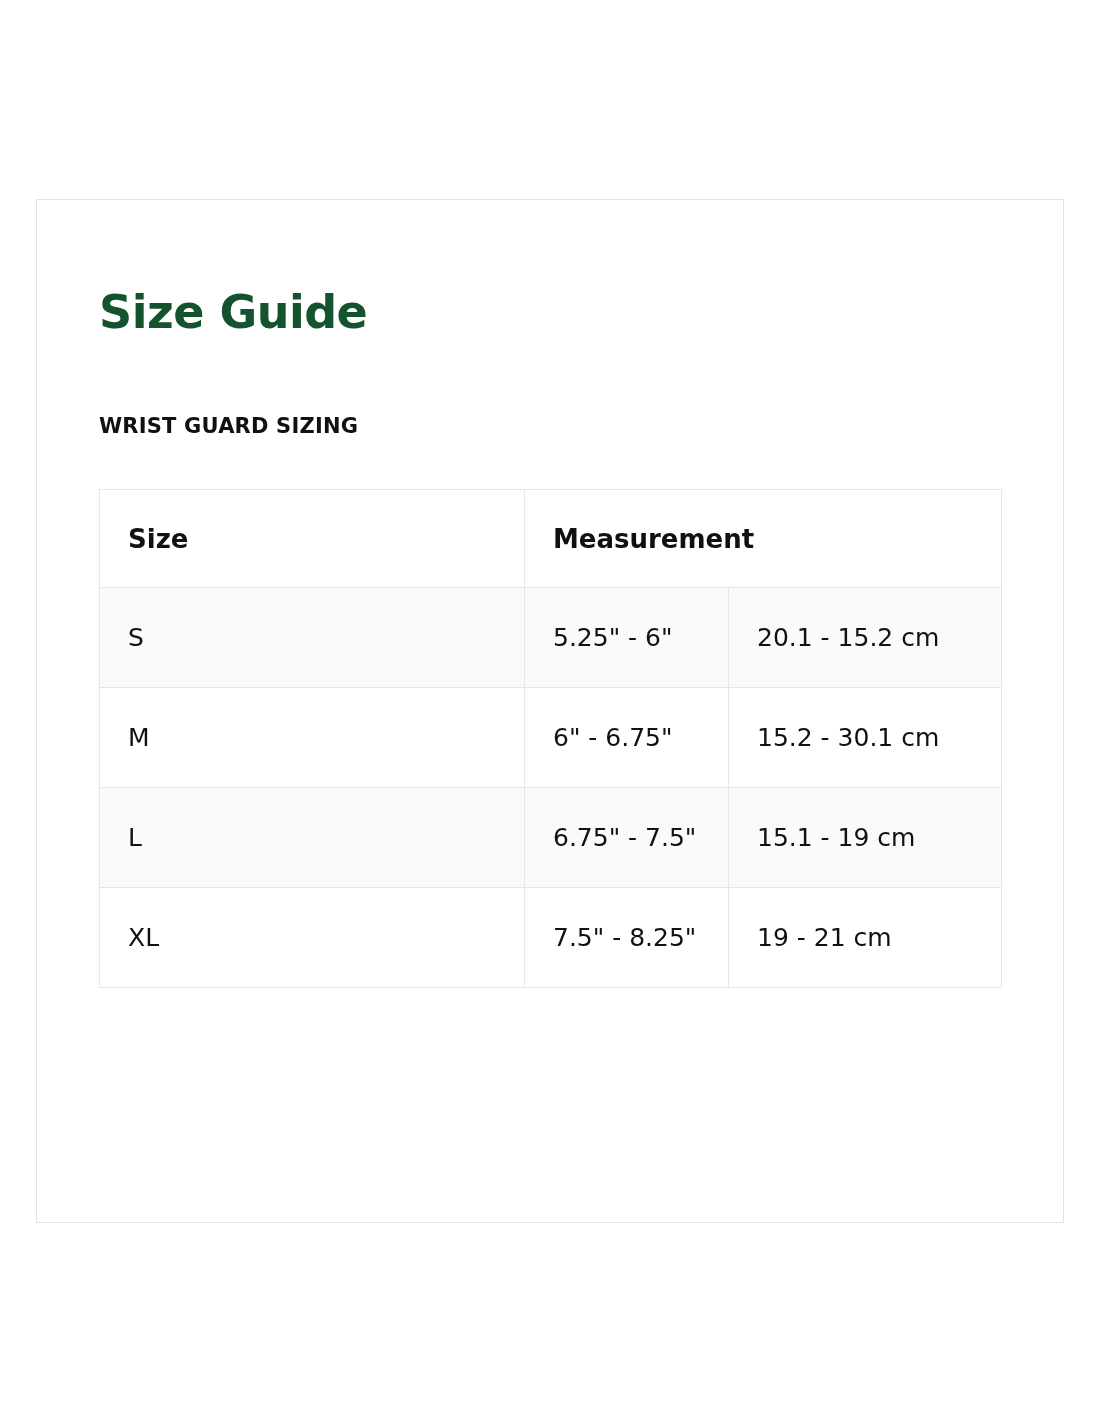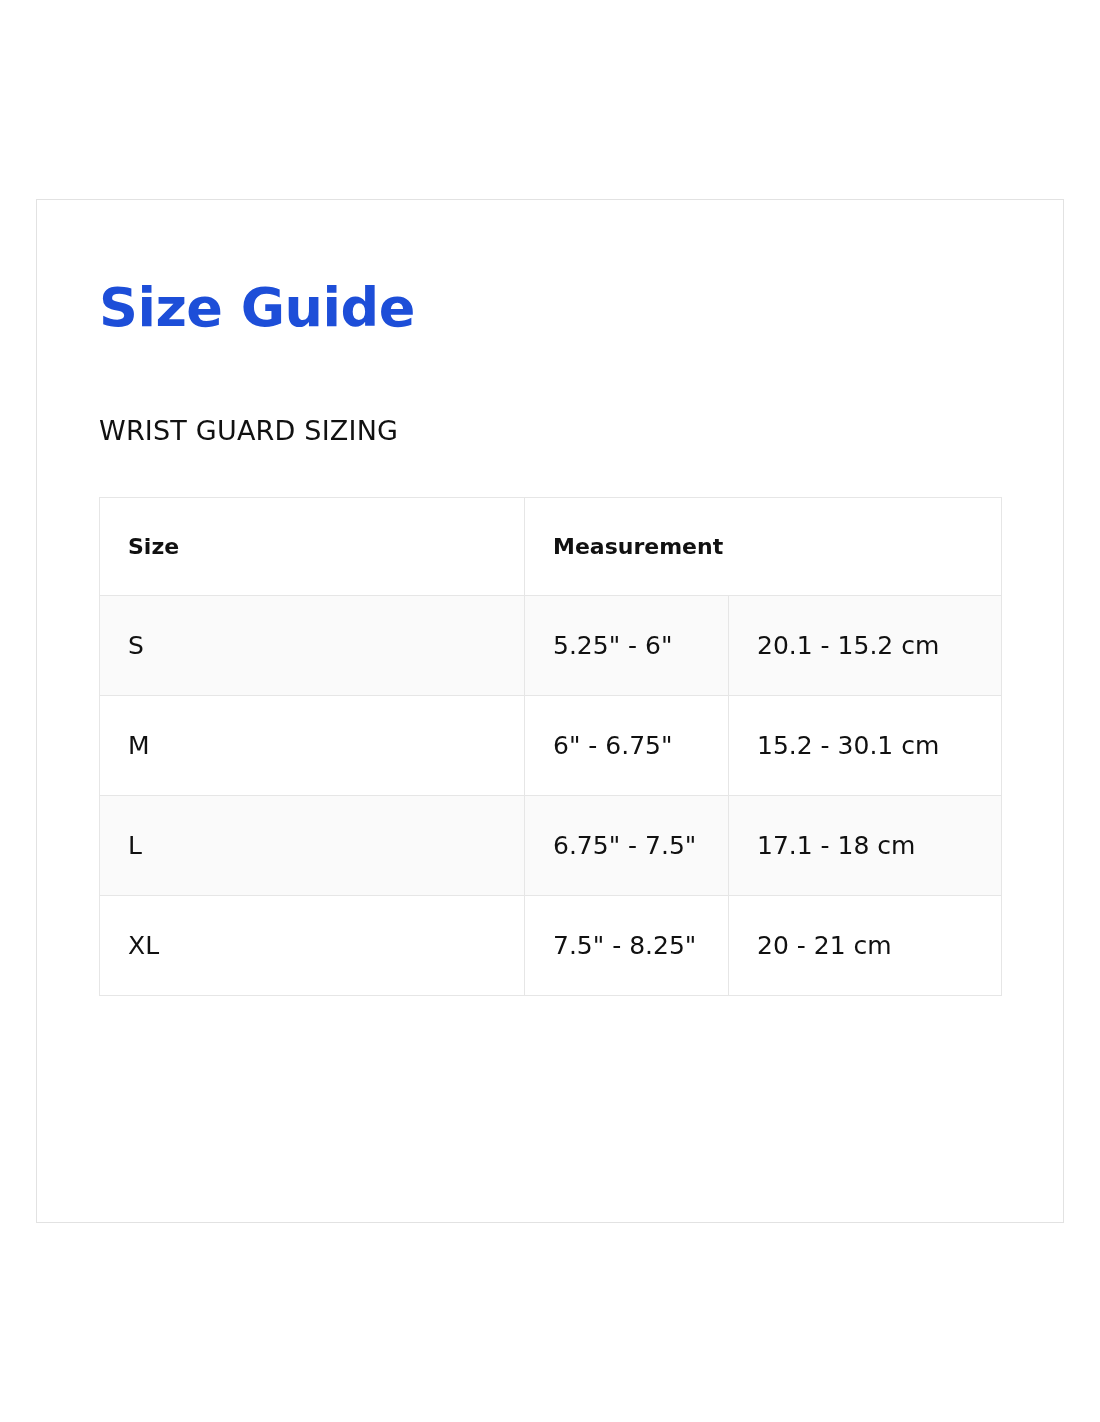--- a/index.html
+++ b/index.html
@@ -31,31 +31,31 @@
     box-sizing: border-box;
     border: 1px solid #e2e2e2;
     background: #ffffff;
   }
 
   .card-inner {
     padding: 80px 62px 0 62px;
   }
 
   .guide-title {
-    font-size: 54px;
+    font-size: 46px;
     font-weight: bold;
     letter-spacing: -0.5px;
     line-height: 1.05;
-    margin: 0 0 0 0;
-    color: #1d4ed8;
+    margin: 8px 0 0 0;
+    color: #14532d;
   }
 
   .section-heading {
-    font-size: 27px;
-    font-weight: normal;
+    font-size: 21px;
+    font-weight: bold;
     letter-spacing: 0.2px;
     margin-top: 78px;
     color: #111111;
   }
 
   .size-table {
     margin-top: 51px;
     width: 902px;
     border-collapse: collapse;
     table-layout: fixed;
@@ -68,21 +68,21 @@
     vertical-align: middle;
     padding: 0 28px;
     height: 99px;
     font-size: 25px;
     font-weight: normal;
     color: #111111;
   }
 
   .size-table thead th {
     font-weight: bold;
-    font-size: 22px;
+    font-size: 26px;
     background: #ffffff;
     height: 97px;
   }
 
   .size-table tbody tr:nth-child(odd) td {
     background: #fafafa;
   }
   .size-table tbody tr:nth-child(even) td {
     background: #ffffff;
   }
@@ -134,26 +134,26 @@
             <td>20.1 - 15.2 cm</td>
           </tr>
           <tr>
             <td>M</td>
             <td>6" - 6.75"</td>
             <td>15.2 - 30.1 cm</td>
           </tr>
           <tr>
             <td>L</td>
             <td>6.75" - 7.5"</td>
-            <td>17.1 - 18 cm</td>
+            <td>15.1 - 19 cm</td>
           </tr>
           <tr>
             <td>XL</td>
             <td>7.5" - 8.25"</td>
-            <td>20 - 21 cm</td>
+            <td>19 - 21 cm</td>
           </tr>
         </tbody>
       </table>
 
     </div>
   </div>
 
 </div>
 
 </body></html>

